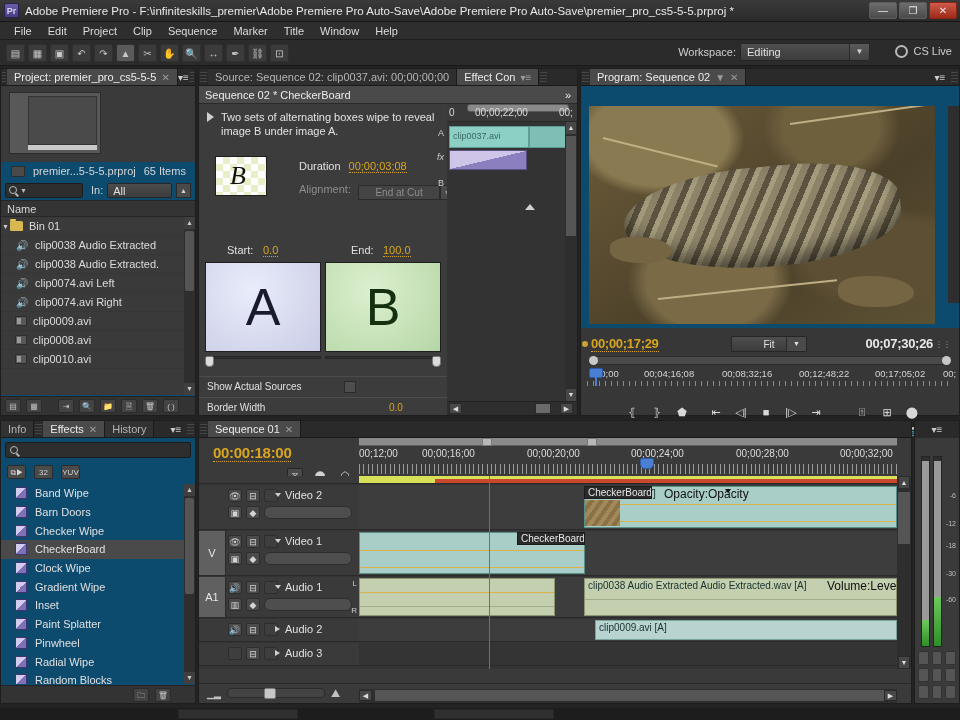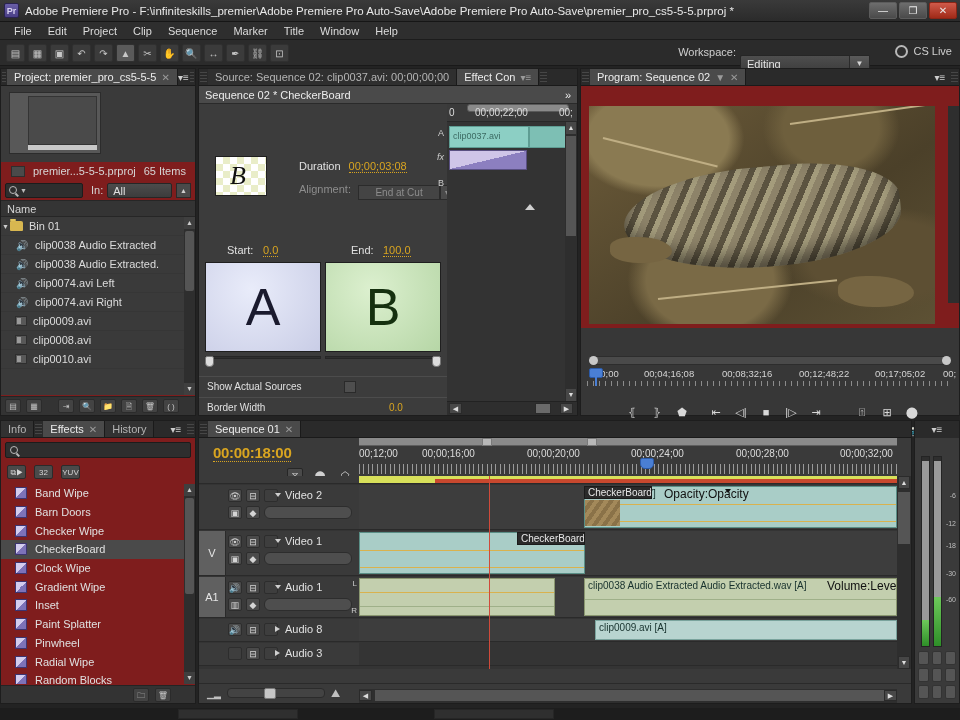--- a/index.html
+++ b/index.html
@@ -49,21 +49,21 @@
     background:#2b2b2b;border-bottom:1px solid #191919;
   }
   .tool-icons{ position:absolute; left:6px; top:4px; display:flex; gap:3px; }
   .ticon{
     width:19px;height:18px;border-radius:2px;background:#3b3b3b;border:1px solid #303030;
     display:flex;align-items:center;justify-content:center;color:#c7c7c7;font-size:10px;
   }
   .ticon.sel{ background:#5a5a5a; }
   .ws-label{ position:absolute; right:224px; top:6px; font-size:11px; color:#cfcfcf;text-align:right;}
   .ws-select{
-    position:absolute;right:90px;top:15px;width:130px;height:18px;
+    position:absolute;right:90px;top:3px;width:130px;height:18px;
     background:linear-gradient(#4e4e4e,#3c3c3c); border:1px solid #262626;border-radius:2px;
     font-size:11px;color:#e2e2e2;line-height:17px;padding-left:6px;
   }
   .ws-select .arrow{
     position:absolute;right:0;top:0;width:20px;height:16px;border-left:1px solid #2a2a2a;
     text-align:center;font-size:8px;color:#d4d4d4;line-height:16px;
     background:linear-gradient(#5a5a5a,#434343);
   }
   .cslive{ position:absolute;right:8px;top:5px;font-size:11px;color:#cfcfcf; }
   .cslive .ring{
@@ -85,21 +85,21 @@
     background:#323232; border-right:1px solid #1a1a1a; white-space:nowrap;
     display:flex;align-items:center;gap:5px;
   }
   .tab.active{ background:#4a4a4a; color:#ececec; }
   .tab .x{ font-size:10px;color:#9a9a9a; }
   .tabfill{ flex:1; background:#2a2a2a; }
   .menu-btn{
     width:20px; display:flex;align-items:center;justify-content:center;
     font-size:10px;color:#cdcdcd;
   }
-  .panel-body{ position:absolute; left:0; right:0; top:17px; bottom:0; background:#7f1d1d; }
+  .panel-body{ position:absolute; left:0; right:0; top:17px; bottom:0; background:#0c4a6e; }
 
   
   #project{ left:0; top:68px; width:196px; height:348px; }
   .thumb-area{ height:76px; background:#3a3a3a; position:relative; }
   .thumb{
     position:absolute;left:8px;top:6px;width:92px;height:62px;
     background:#585858;border:1px solid #2c2c2c;
   }
   .thumb .inner{ position:absolute;left:18px;top:3px;right:3px;bottom:8px;background:#4a4a4a;
     border:1px solid #343434; }
@@ -495,20 +495,24 @@
       <div class="grip"></div>
     </div>
     <div class="panel-body">
 
       <div class="ec-header">
         <span>Sequence 02 * CheckerBoard</span>
         <span style="margin-left:auto;margin-right:6px;font-size:11px;">»</span>
       </div>
 
       <div class="ec-left">
+        <div class="ec-desc">
+          <span class="tri"></span>
+          <span>Two sets of alternating boxes wipe to reveal image B under image A.</span>
+        </div>
         <div class="ec-prev">
           <span class="glyph">B</span>
         </div>
         <div class="ec-dur">
           <span>Duration</span><b>00;00;03;08</b>
         </div>
         <div class="ec-align">
           <span>Alignment:</span>
           <span class="sel">
             <span>End at Cut</span>
@@ -602,20 +606,30 @@
         <div class="snake"></div>
         <div class="twig" style="left:4%;top:14%;width:34%;transform:rotate(14deg)"></div>
         <div class="twig" style="left:58%;top:8%;width:40%;transform:rotate(-8deg)"></div>
         <div class="twig" style="left:20%;top:88%;width:52%;transform:rotate(-6deg)"></div>
         <div class="leaf" style="left:6%;top:60%;width:18%;height:12%"></div>
         <div class="leaf" style="left:72%;top:78%;width:22%;height:14%"></div>
       </div>
       <div class="prog-vs"></div>
 
       <div class="prog-bottom">
+        <div class="pb-row1">
+          <span class="pb-dot"></span>
+          <span class="pb-tc">00;00;17;29</span>
+          <div class="pb-fit">
+            <span>Fit</span>
+            <span class="ar">▼</span>
+          </div>
+          <span class="pb-tc2">00;07;30;26</span>
+          <span style="position:absolute;right:8px;top:4px;font-size:8px;color:#999">⋮⋮</span>
+        </div>
 
         <div class="pb-bar">
           <div class="hndl" style="left:-1px"></div>
           <div class="hndl" style="right:-1px"></div>
         </div>
 
         <div class="pb-ruler">
           <span class="lb" style="left:8px">00;00</span>
           <span class="lb" style="left:57px">00;04;16;08</span>
           <span class="lb" style="left:135px">00;08;32;16</span>
@@ -872,21 +886,21 @@
         <div class="fxname" style="left:468px;top:2px">Volume:Level</div>
       </div>
 
       <div class="thead" style="top:143px;height:23px">
         <div class="ctl" style="top:4px">
           <div class="ic">🔊</div>
           <div class="ic">⊟</div>
           <div class="ic blank"></div>
         </div>
         <div class="tri r"></div>
-        <div class="tname">Audio 8</div>
+        <div class="tname">Audio 2</div>
       </div>
       <div class="tcontent" style="top:143px;height:23px">
         <div class="clip audio" style="left:236px;right:0;background:#b8d4d0;border-color:#7aa39d">
           <div class="label">clip0009.avi [A]</div>
         </div>
       </div>
 
       <div class="thead" style="top:167px;height:23px">
         <div class="ctl" style="top:4px">
           <div class="ic blank"></div>

